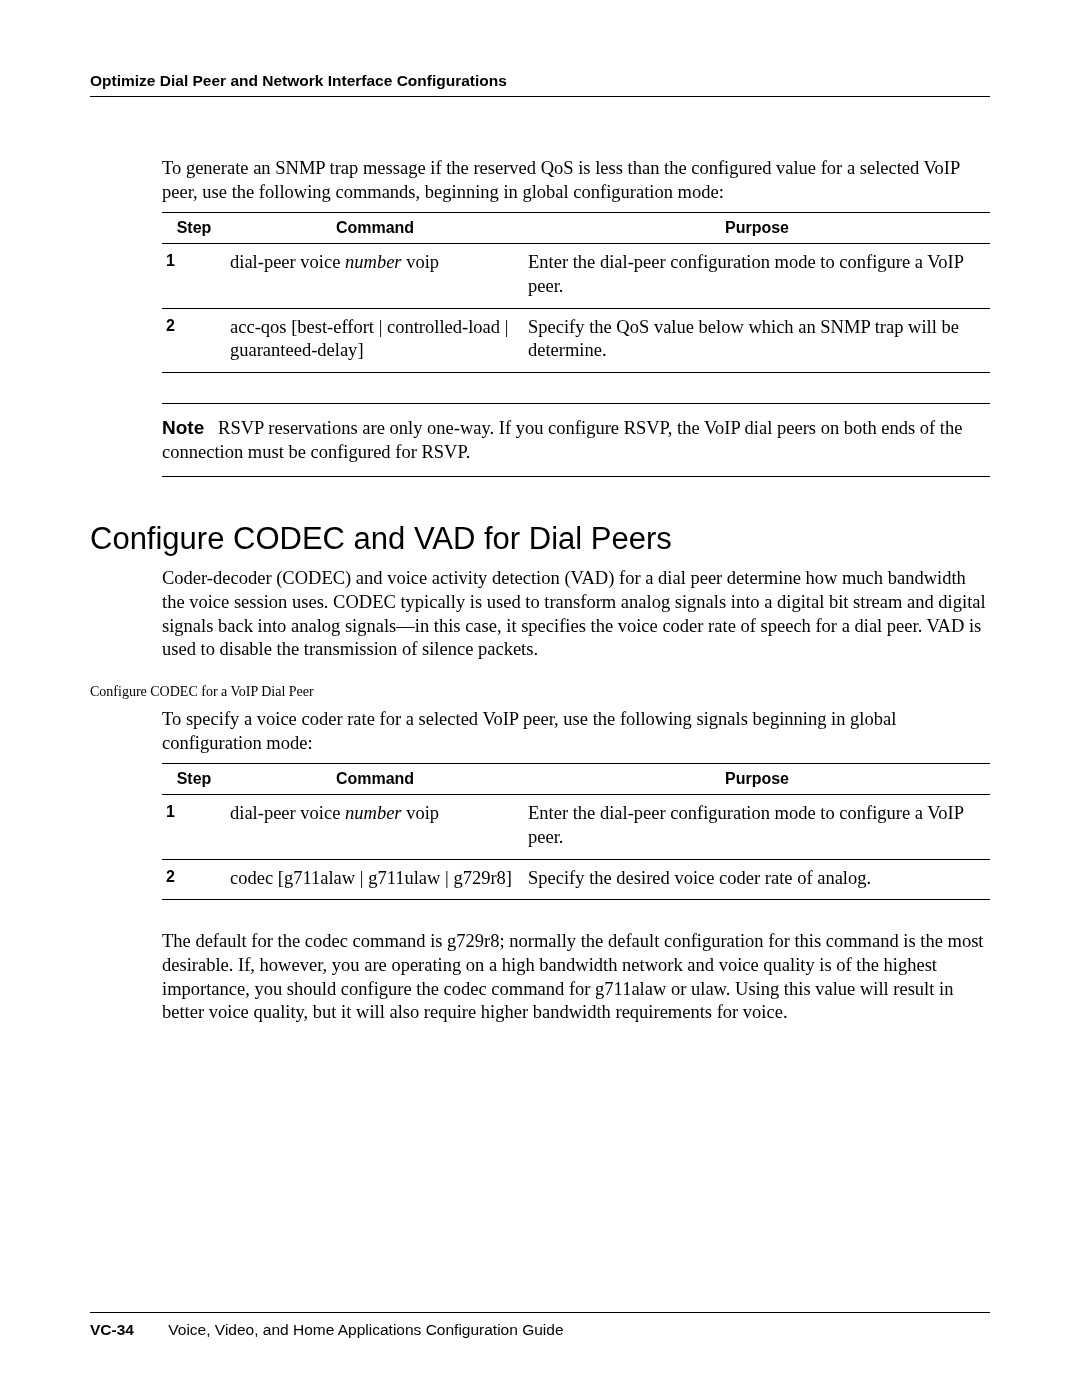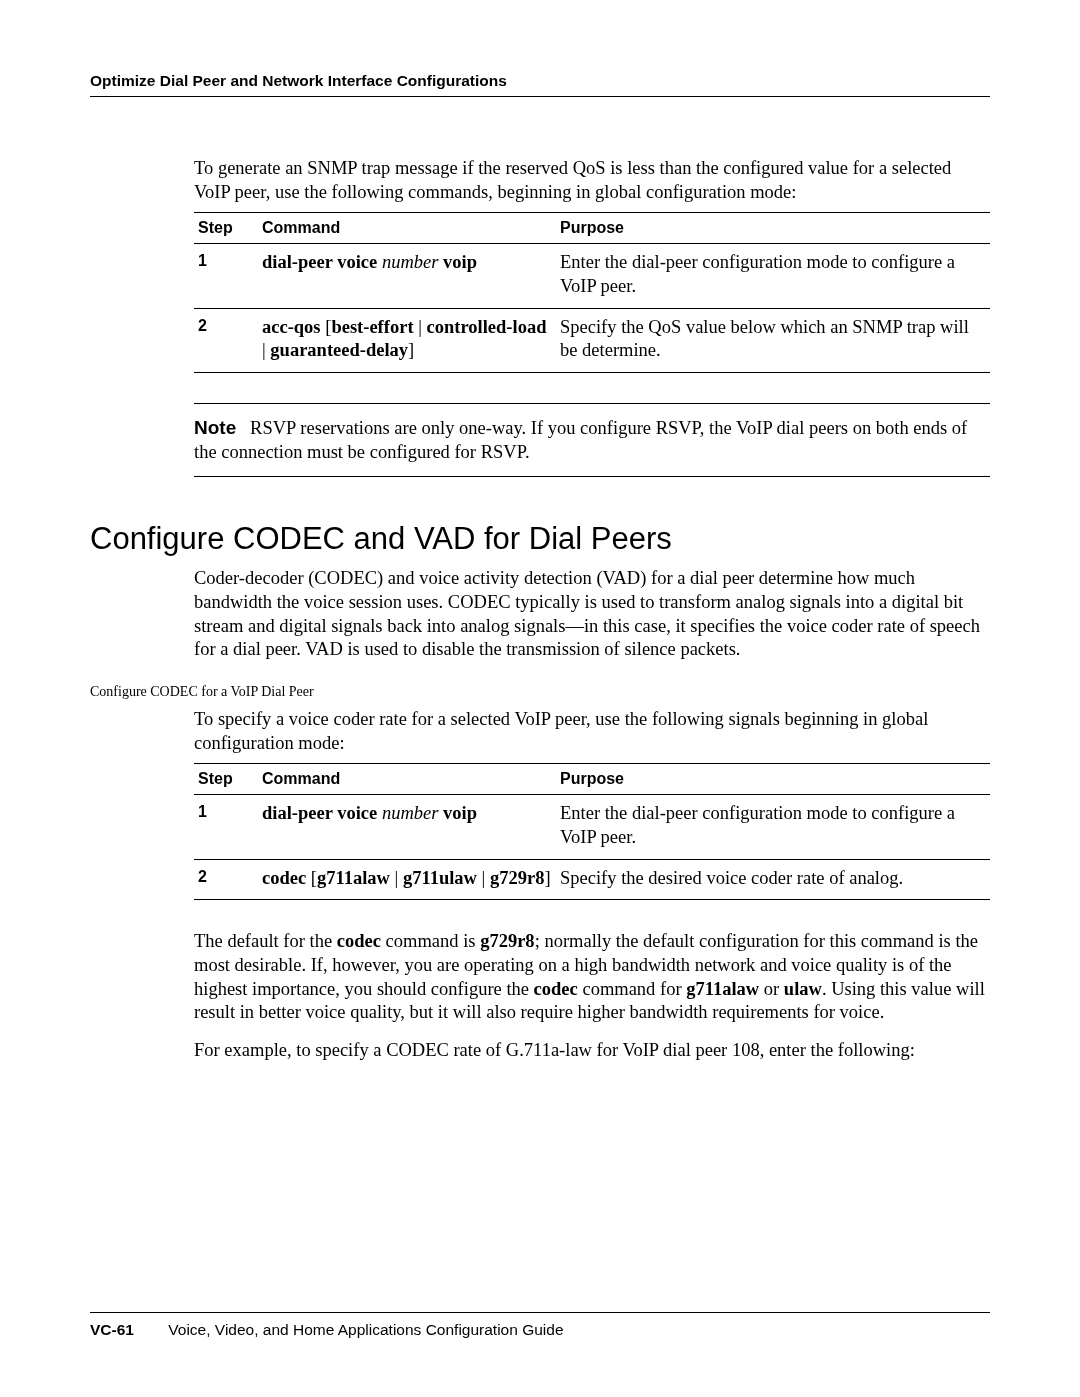--- a/index.html
+++ b/index.html
@@ -21,55 +21,55 @@
   }
   .running-head {
     font-family: Helvetica, Arial, sans-serif;
     font-weight: bold;
     font-size: 15.5px;
     border-bottom: 1.5px solid #000;
     padding-bottom: 6px;
     margin-bottom: 60px;
   }
   .content-block {
-    margin-left: 104px;  
+    margin-left: 72px;  
   }
   p.body {
     font-size: 18.5px;
     line-height: 1.28;
     margin: 0 0 8px 0;
   }
   
   table.cmds {
     width: 100%;
     border-collapse: collapse;
     margin-top: 6px;
     font-size: 18.5px;
   }
   table.cmds th {
     font-family: Helvetica, Arial, sans-serif;
     font-weight: bold;
     font-size: 16px;
-    text-align: left;
+    text-align: center;
     border-top: 1.5px solid #000;
     border-bottom: 1.5px solid #000;
     padding: 6px 4px;
   }
   table.cmds td {
     vertical-align: top;
     border-bottom: 1px solid #000;
     padding: 7px 4px 9px 4px;
     line-height: 1.28;
   }
   table.cmds tr:last-child td {
     border-bottom: 1.5px solid #000;
   }
   .step-col { width: 56px; font-family: Helvetica, Arial, sans-serif; font-weight: bold; font-size: 16px; }
   .cmd-col  { width: 290px; }
-  .b  { font-weight: bold; }
+  .b  { font-weight: normal; }
   .it { font-style: italic; }
   
   .note-wrap {
     margin-top: 30px;
     border-top: 1.5px solid #000;
     border-bottom: 1.5px solid #000;
     padding: 12px 0;
   }
   .note-label {
     font-family: Helvetica, Arial, sans-serif;
@@ -192,22 +192,21 @@
           </td>
           <td>Specify the desired voice coder rate of analog.</td>
         </tr>
       </tbody>
     </table>
 
     <p class="body" style="margin-top:30px">
       <span>The default for the </span><span class="b">codec</span><span> command is </span><span class="b">g729r8</span><span>; normally the default configuration for this command is the most desirable. If, however, you are operating on a high bandwidth network and voice quality is of the highest importance, you should configure the </span><span class="b">codec</span><span> command for </span><span class="b">g711alaw</span><span> or </span><span class="b">ulaw</span><span>. Using this value will result in better voice quality, but it will also require higher bandwidth requirements for voice.</span>
     </p>
 
-    <p class="body" style="margin-top:14px">For example, to specify a CODEC rate of G.711a-law for VoIP dial peer 108, enter the following:</p>
 
   </div>
 
   <div class="footer">
-    <span class="pg">VC-61</span>
+    <span class="pg">VC-34</span>
     <span>Voice, Video, and Home Applications Configuration Guide</span>
   </div>
 
 </div>
 
 </body></html>

